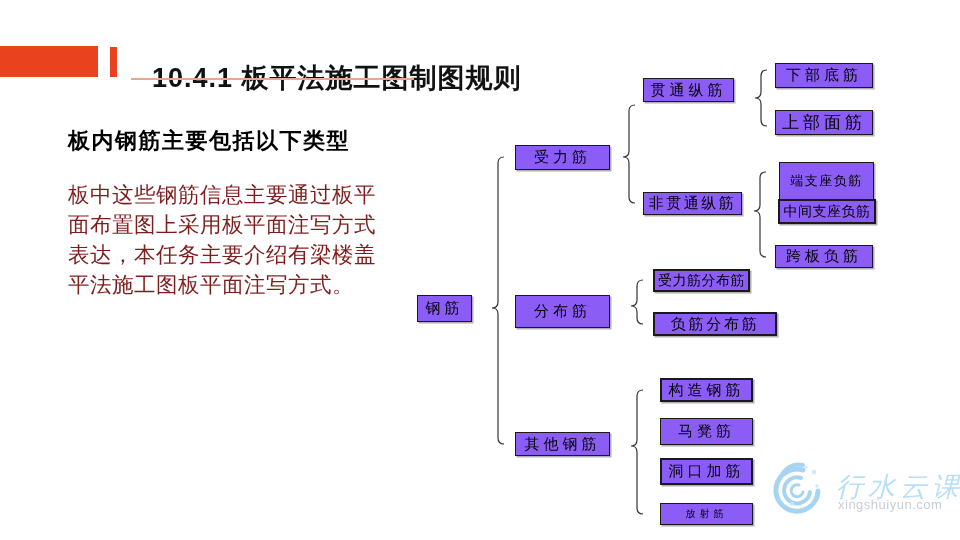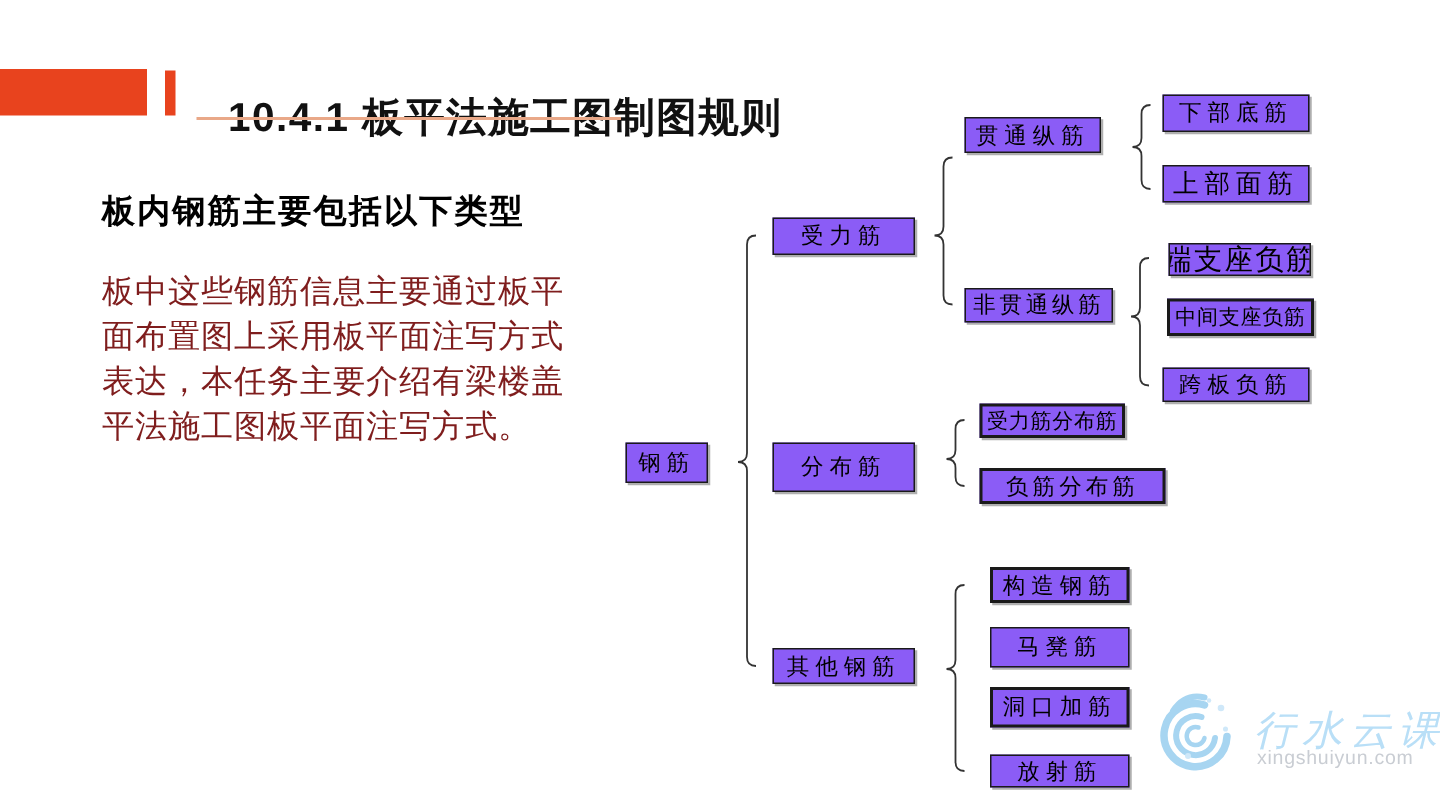--- a/index.html
+++ b/index.html
@@ -65,29 +65,29 @@
         <path d="M 643 390 Q 637 390 637 396 L 637 440 Q 637 446 631 446 Q 637 446 637 452 L 637 508 Q 637 514 643 514" fill="none" stroke="#333333" stroke-width="1.2"></path>
       </svg>
   <div class="node" style="left: 417px; top: 295px; width: 55px; height: 27px; font-size: 15px; letter-spacing: 4px;">钢筋</div>
       <div class="node" style="left: 515px; top: 145px; width: 95px; height: 25px; font-size: 15px; letter-spacing: 4px;">受力筋</div>
       <div class="node" style="left: 515px; top: 295px; width: 95px; height: 33px; font-size: 15px; letter-spacing: 4px;">分布筋</div>
       <div class="node" style="left: 515px; top: 432px; width: 95px; height: 24px; font-size: 15px; letter-spacing: 4px;">其他钢筋</div>
       <div class="node" style="left: 643px; top: 78px; width: 91px; height: 24px; font-size: 15px; letter-spacing: 4px;">贯通纵筋</div>
       <div class="node" style="left: 643px; top: 192px; width: 99px; height: 23px; font-size: 15px; letter-spacing: 2.5px;">非贯通纵筋</div>
       <div class="node" style="left: 775px; top: 63px; width: 98px; height: 25px; font-size: 15px; letter-spacing: 4px;">下部底筋</div>
       <div class="node" style="left: 775px; top: 110px; width: 98px; height: 25px; font-size: 17px; letter-spacing: 4px;">上部面筋</div>
-      <div class="node" style="left: 779px; top: 162px; width: 95px; height: 22px; font-size: 19px; letter-spacing: 1.5px;">端支座负筋</div>
+      <div class="node" style="left: 779px; top: 162px; width: 95px; height: 38px; font-size: 13px; letter-spacing: 1.5px;">端支座负筋</div>
       <div class="node heavy" style="left: 778px; top: 199px; width: 98px; height: 25px; font-size: 14px; letter-spacing: 0.5px;">中间支座负筋</div>
       <div class="node" style="left: 775px; top: 245px; width: 98px; height: 23px; font-size: 15px; letter-spacing: 4px;">跨板负筋</div>
       <div class="node heavy" style="left: 653px; top: 269px; width: 97px; height: 23px; font-size: 14px; letter-spacing: 0.5px;">受力筋分布筋</div>
       <div class="node heavy" style="left: 653px; top: 312px; width: 124px; height: 24px; font-size: 15px; letter-spacing: 2.75px;">负筋分布筋</div>
       <div class="node heavy" style="left: 660px; top: 378px; width: 93px; height: 24px; font-size: 15px; letter-spacing: 4px;">构造钢筋</div>
       <div class="node" style="left: 660px; top: 418px; width: 93px; height: 27px; font-size: 15px; letter-spacing: 4px;">马凳筋</div>
       <div class="node heavy" style="left: 660px; top: 458px; width: 93px; height: 27px; font-size: 15px; letter-spacing: 4px;">洞口加筋</div>
-      <div class="node" style="left: 660px; top: 503px; width: 93px; height: 22px; font-size: 15px; letter-spacing: 4px;">放射筋</div>
+      <div class="node" style="left: 660px; top: 503px; width: 93px; height: 22px; font-size: 10px; letter-spacing: 4px;">放射筋</div>
     </div>
 
   <svg class="wm-logo" viewBox="0 0 56 64">
     <path d="M 33 16 A 21 21 0 1 0 48 37" fill="none" stroke="#A7D5F1" stroke-width="5" stroke-linecap="round"></path>
     <path d="M 31 24 A 13 13 0 1 0 40 38" fill="none" stroke="#A7D5F1" stroke-width="4" stroke-linecap="round"></path>
     <path d="M 29 31 A 6 6 0 1 0 33 38" fill="none" stroke="#A7D5F1" stroke-width="3" stroke-linecap="round"></path>
     <path d="M 12 20 Q 20 8 33 11" fill="none" stroke="#A7D5F1" stroke-width="4" stroke-linecap="round"></path>
     <circle cx="44" cy="18" r="2.2" fill="#CFE8F9"></circle>
     <circle cx="47" cy="32" r="1.7" fill="#CFE8F9"></circle>
     <circle cx="22" cy="50" r="2.0" fill="#CFE8F9"></circle>

